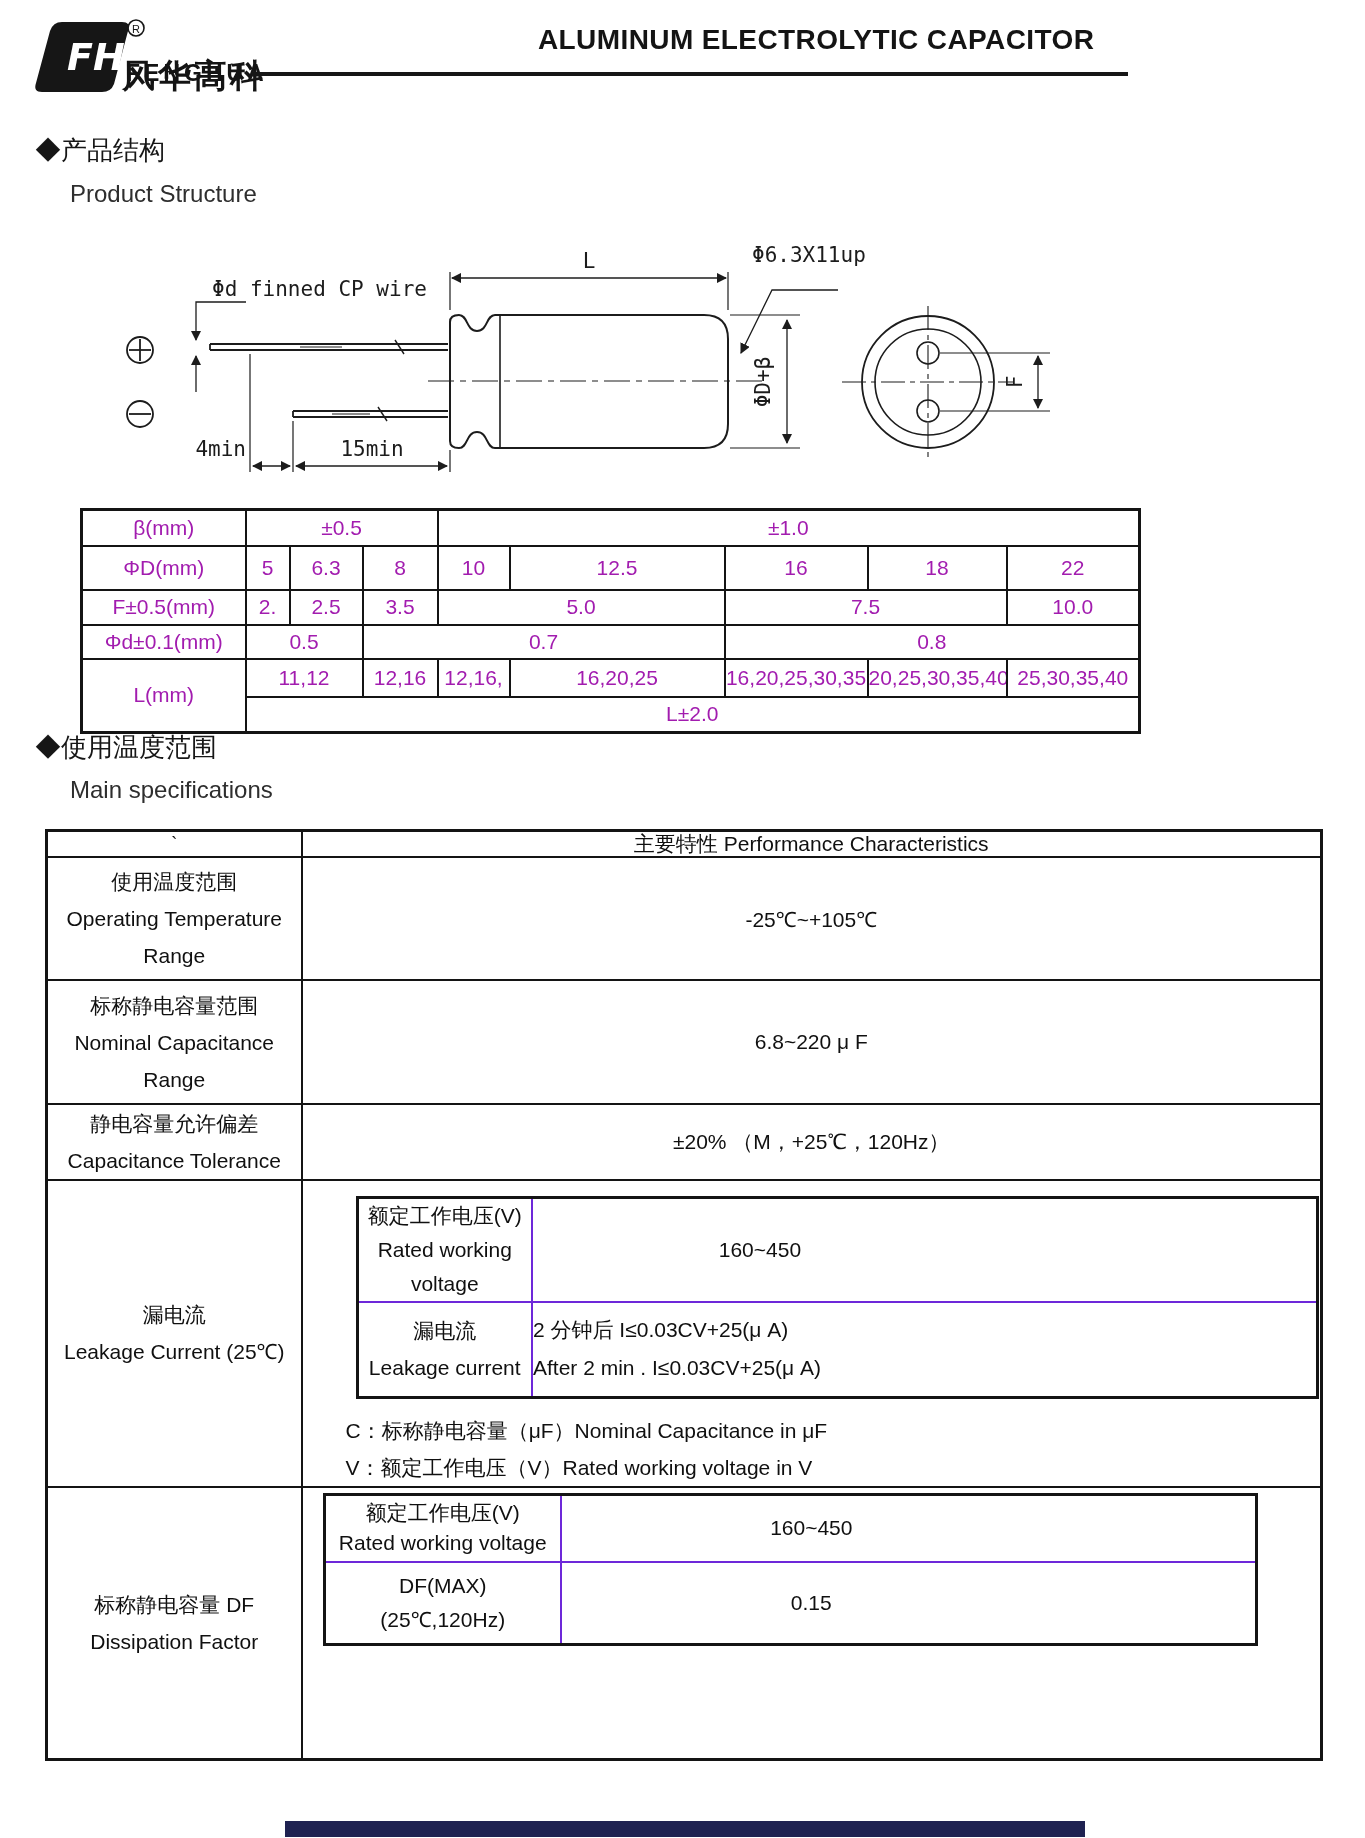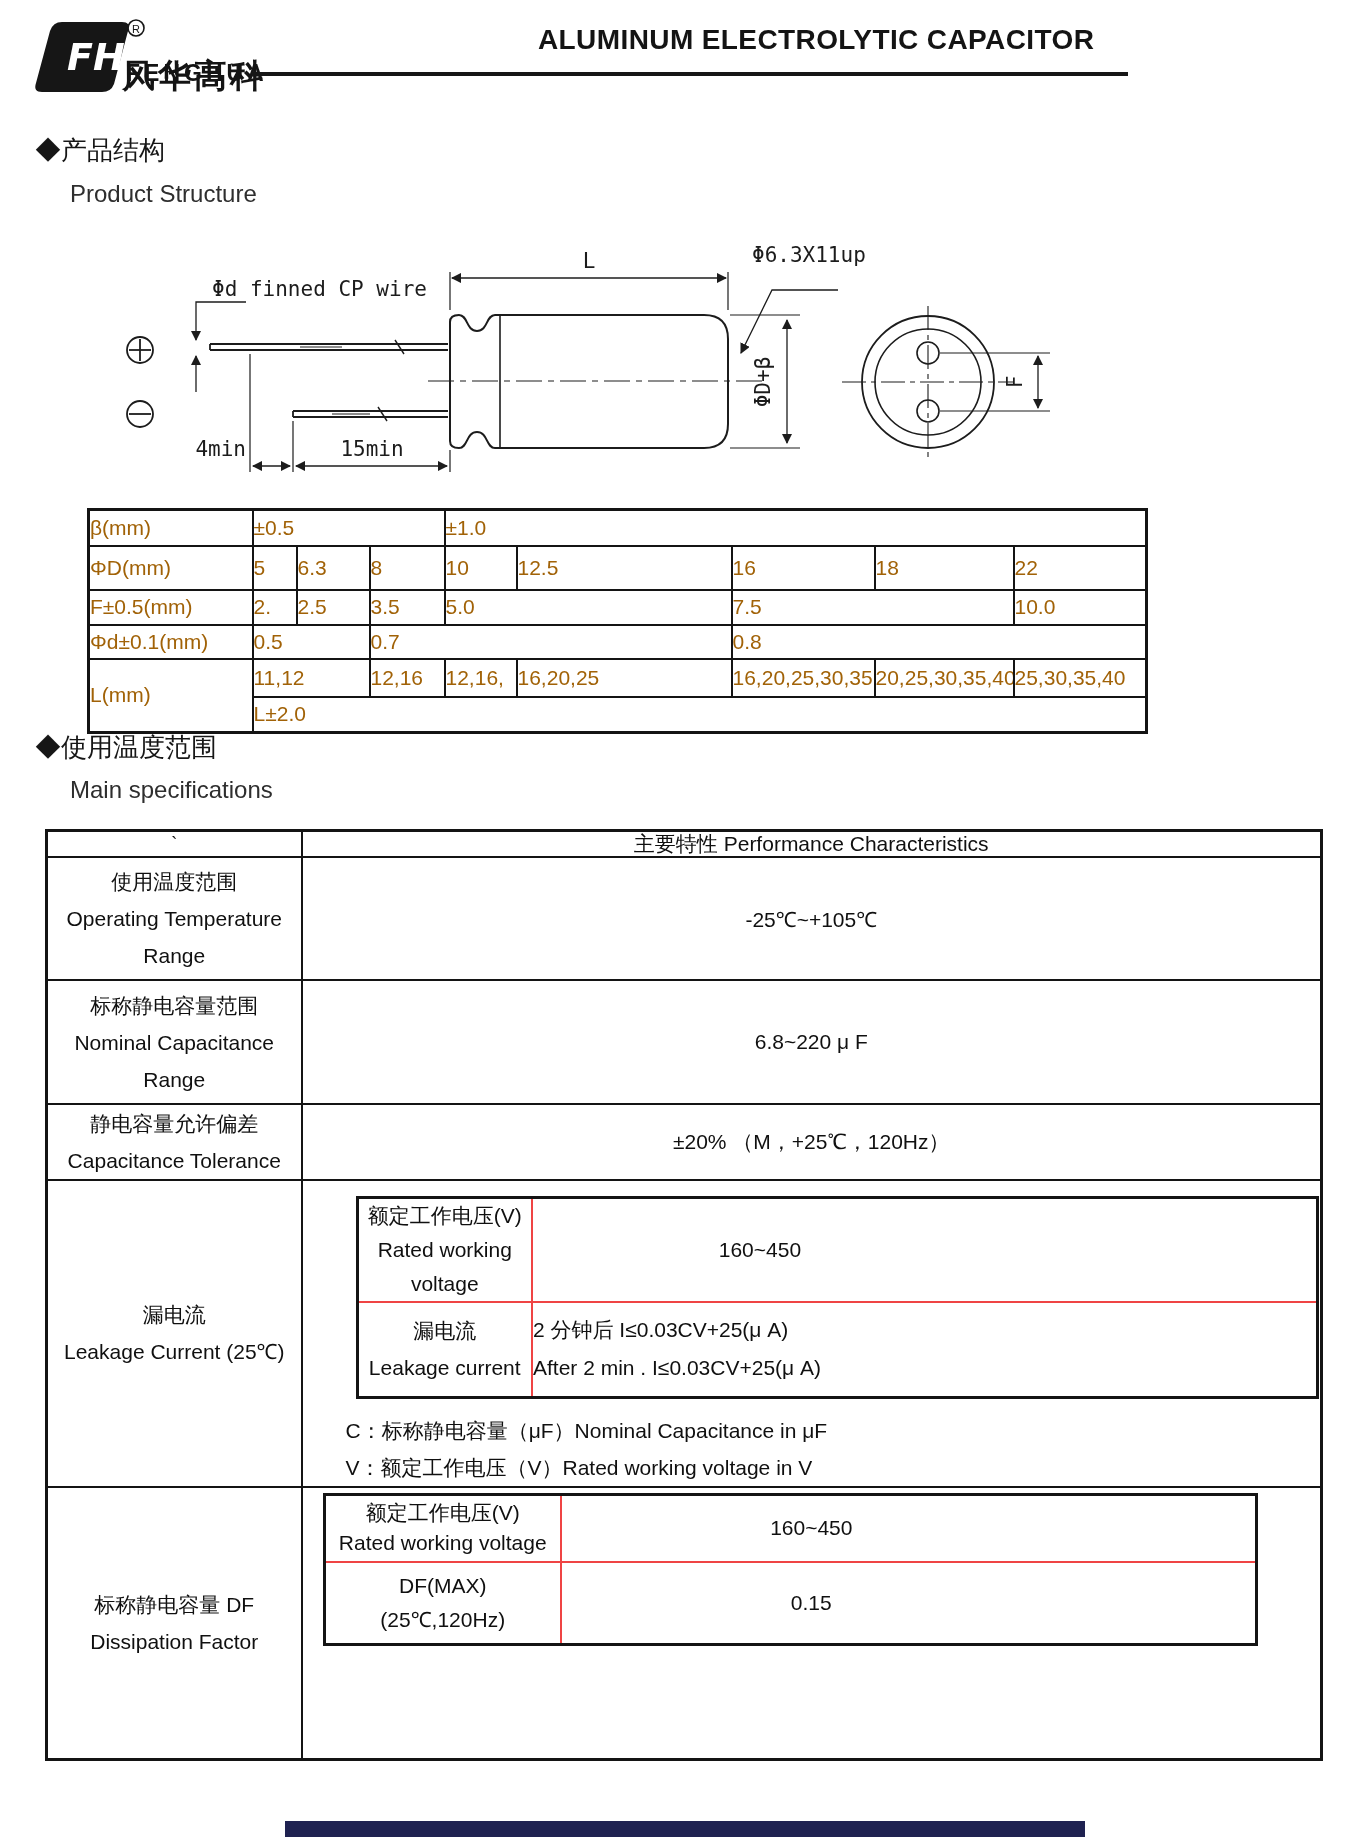--- a/index.html
+++ b/index.html
@@ -15,35 +15,35 @@
   .doc-title{position:absolute;left:538px;top:24px;width:600px;font-size:28px;font-weight:700;letter-spacing:.4px;color:#141414;white-space:nowrap;}
   .header-rule{position:absolute;left:252px;top:72px;width:876px;height:4px;background:#161616;}
   
   .sec-head{position:absolute;font-size:26px;color:#161616;white-space:nowrap;}
   .sec-sub{position:absolute;font-size:24px;color:#2e2e2e;white-space:nowrap;}
   
   .diagram{position:absolute;left:0;top:190px;width:1365px;height:310px;}
   .cad{stroke:#1c1c1c;fill:none;}
   .cadtxt{font-family:"DejaVu Sans Mono",monospace;font-size:21px;fill:#1c1c1c;stroke:none;}
   
-  .dim-table{position:absolute;left:87px;top:508px;width:1058px;border-collapse:collapse;
-    table-layout:fixed;font-size:21px;color:#a16207;text-align:left;border:3px solid #141414;}
+  .dim-table{position:absolute;left:80px;top:508px;width:1058px;border-collapse:collapse;
+    table-layout:fixed;font-size:21px;color:#a21caf;text-align:center;border:3px solid #141414;}
   .dim-table td{border:2px solid #141414;padding:0;overflow:hidden;white-space:nowrap;}
   
   .spec-table{position:absolute;left:45px;top:829px;width:1275px;border-collapse:collapse;
     table-layout:fixed;font-size:21px;color:#101010;border:3px solid #141414;}
   .spec-table>tbody>tr>td{border:2px solid #141414;padding:0;vertical-align:middle;}
   .lbl{text-align:center;}
   .lbl .ln{line-height:37px;}
   .valcell{text-align:center;}
   .topcell{vertical-align:top !important;}
   .hdr-corner{text-align:center;font-size:18px;}
   .hdr-title{text-align:center;line-height:24px;}
   .nested{border-collapse:collapse;table-layout:fixed;border:3px solid #141414;font-size:21px;}
-  .nested td{border:2px solid #ef4444;padding:0;vertical-align:middle;}
+  .nested td{border:2px solid #6d28d9;padding:0;vertical-align:middle;}
   .nested .nl{text-align:center;}
   .nested .nl .ln{line-height:34px;}
   .nested-leak{margin:15px 0 0 53px;width:963px;}
   .nested-df{margin:5px 0 0 20px;width:935px;}
   .vbox58{width:58%;text-align:center;}
   .vbox72{width:72%;text-align:center;}
   .leakval{padding-left:9px;}
   .leakval .ln{line-height:38px;text-align:left;}
   .notes-leak{margin-top:13px;padding-left:43px;}
   .notes-leak .ln{line-height:37px;}

